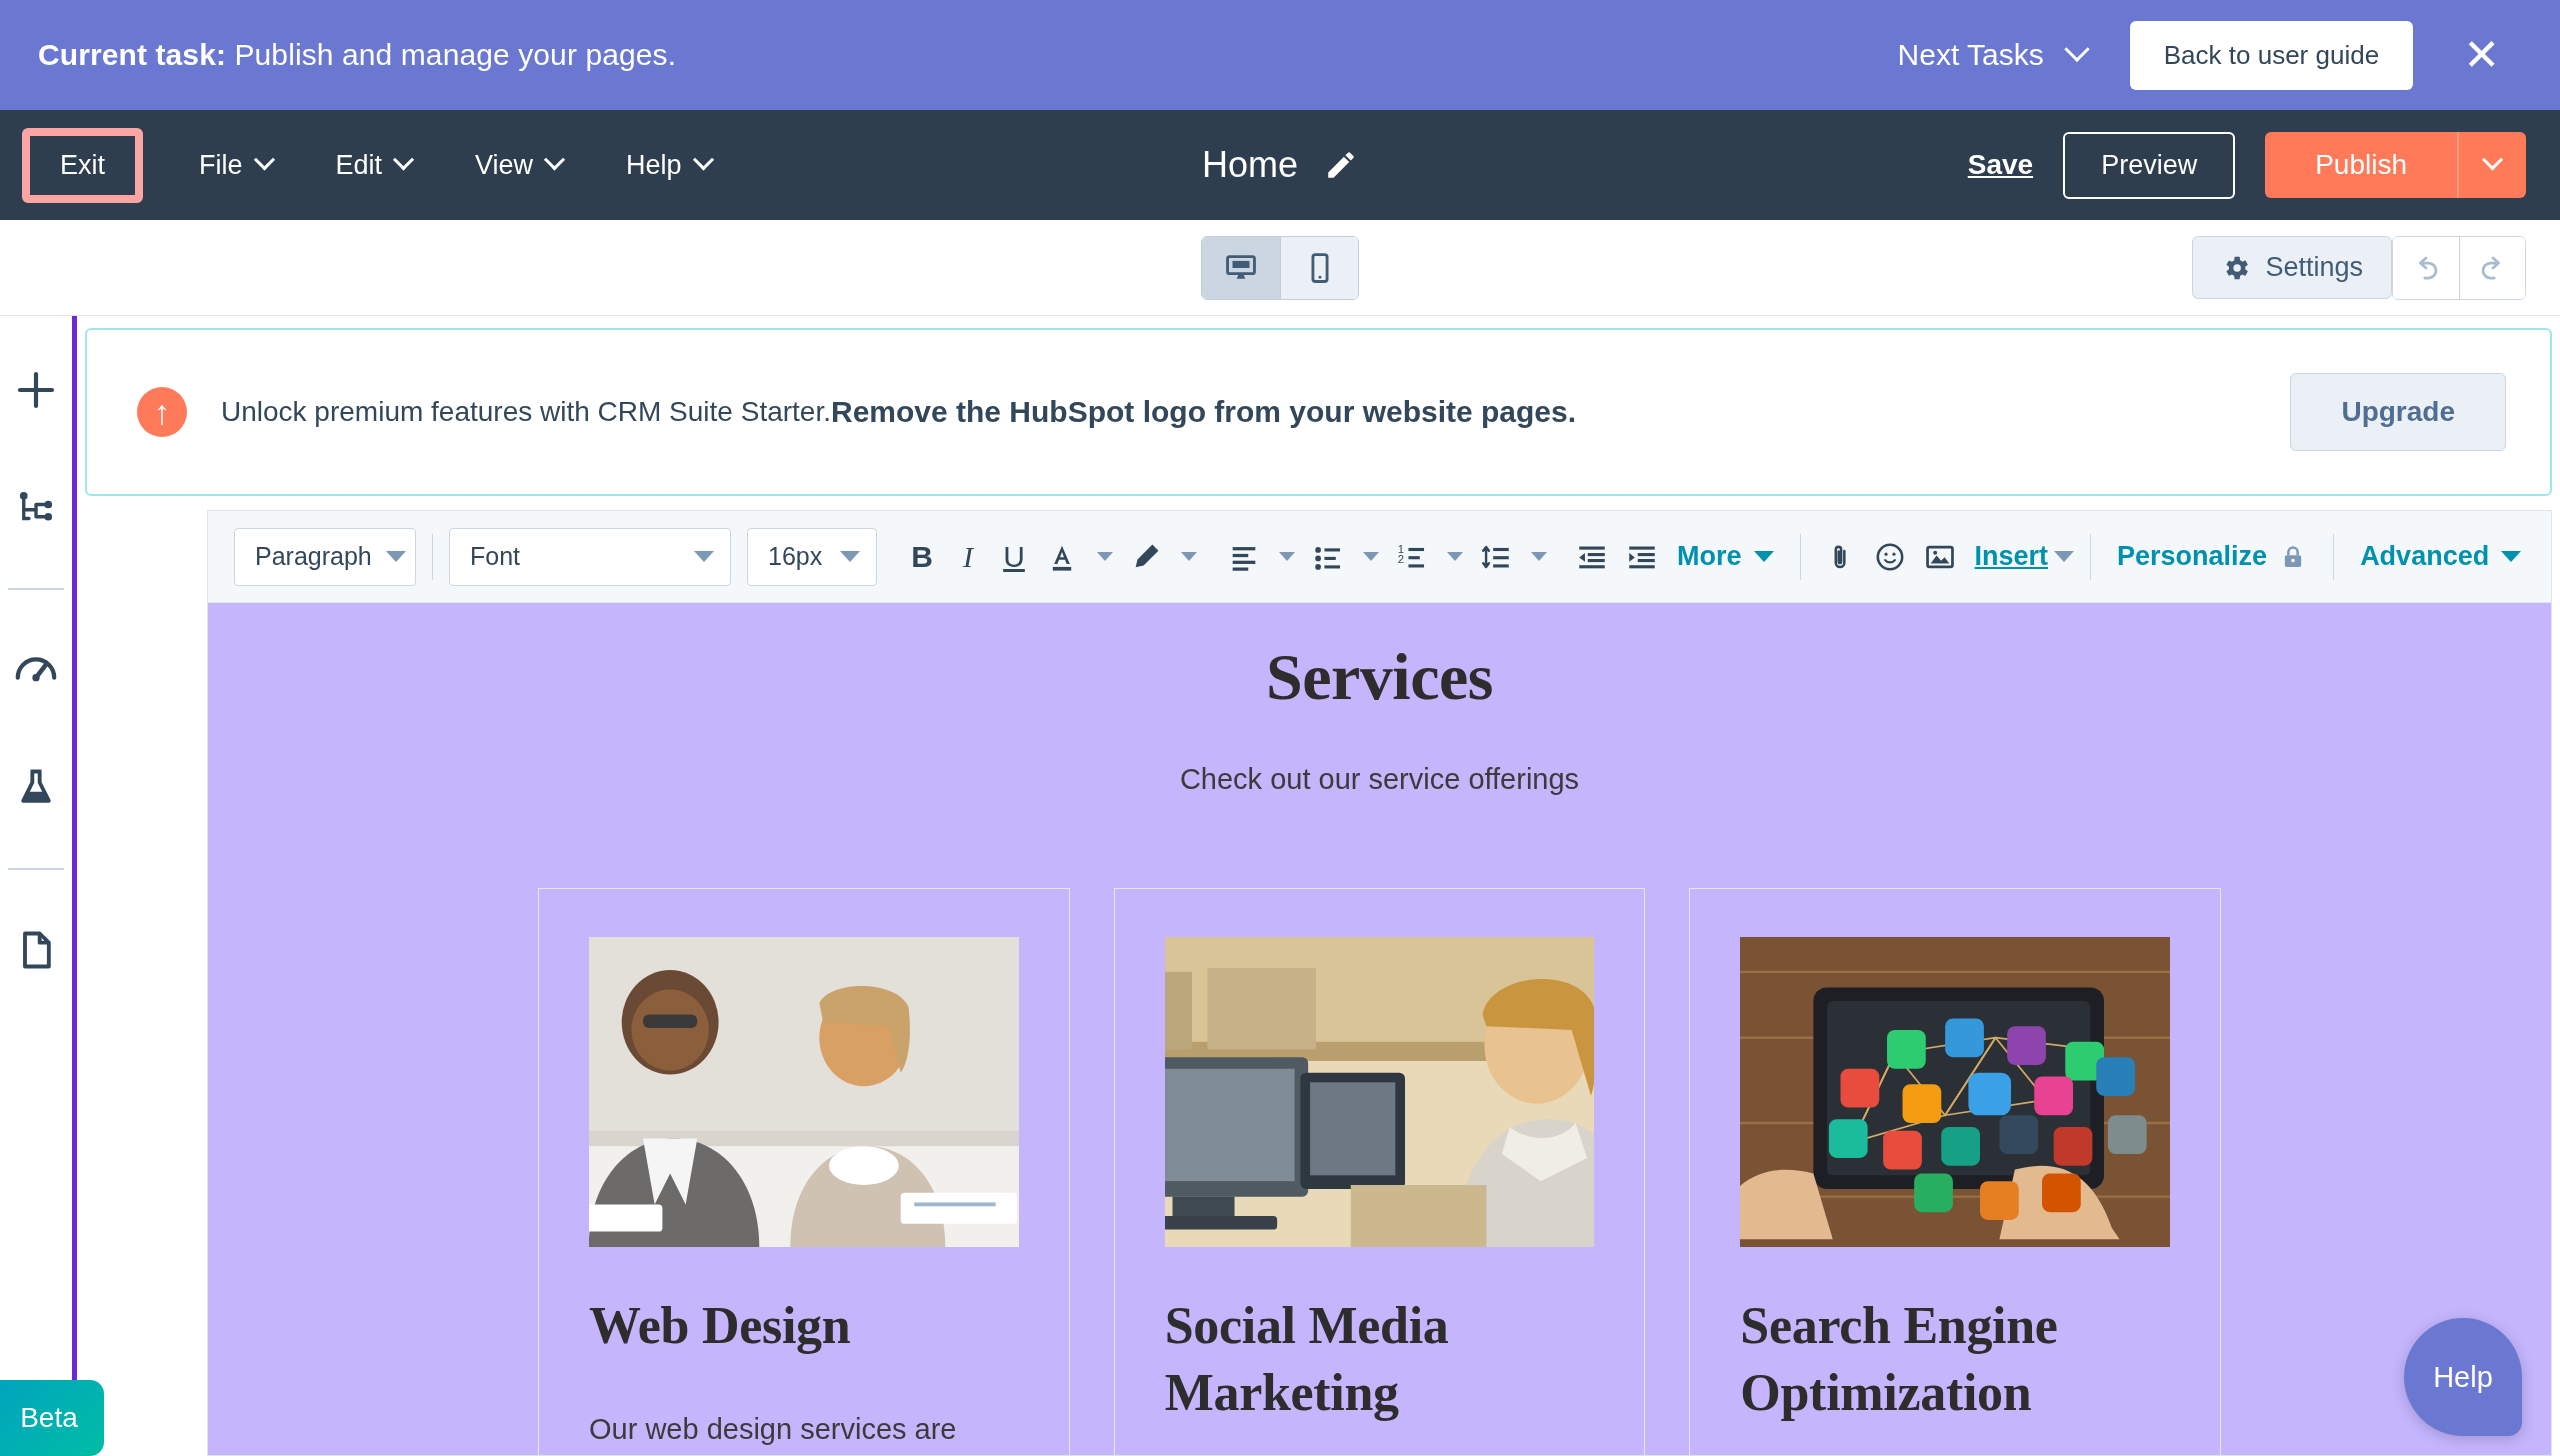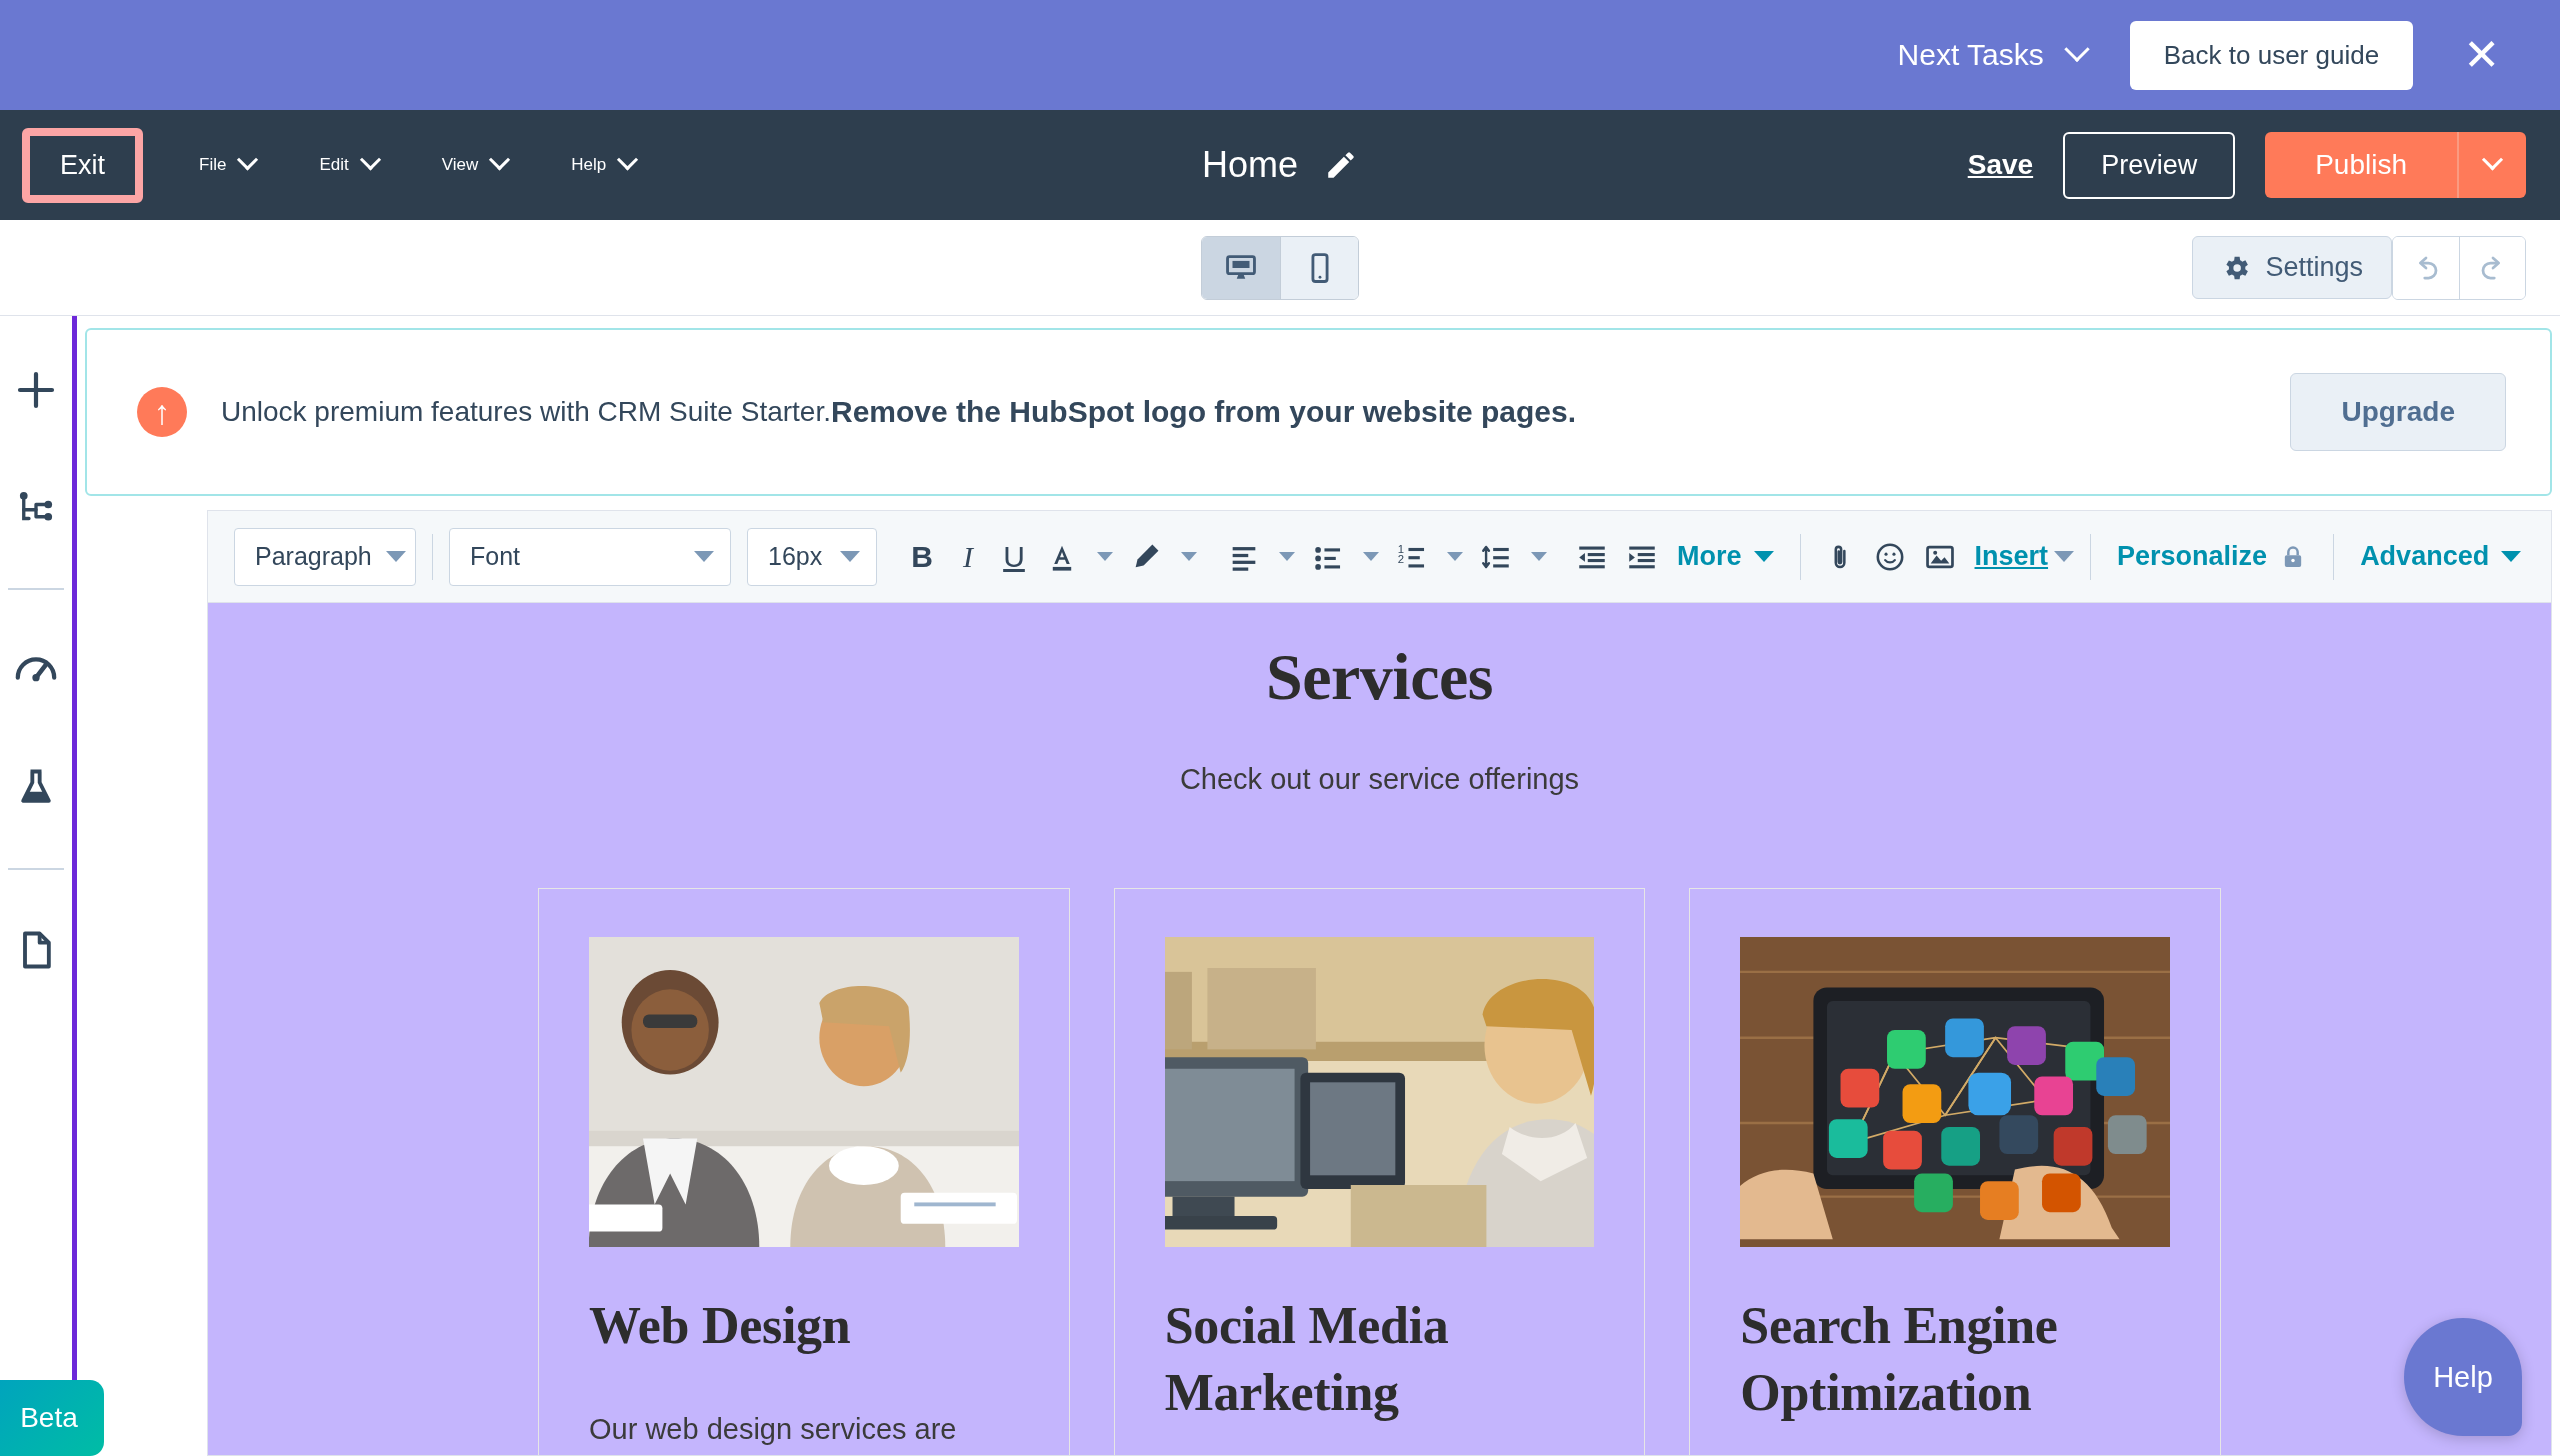--- a/index.html
+++ b/index.html
@@ -80,21 +80,21 @@
     color: #ffffff;
     background: transparent;
     font-size: 27px;
     padding: 14px 30px;
     cursor: pointer;
     font-family: inherit;
     margin-right: 24px;
   }
   .menu-item {
     color: #ffffff;
-    font-size: 17px;
+    font-size: 27px;
     display: flex;
     align-items: center;
     gap: 14px;
     padding: 0 32px;
     cursor: pointer;
   }
   .menu-item .chev { width: 15px; height: 15px; border-width: 3px; }
   #page-title-wrap {
     position: absolute;
     left: 50%;
@@ -471,20 +471,23 @@
     display: flex; align-items: center; justify-content: center;
     border-radius: 60px 60px 14px 60px;
     cursor: pointer;
     box-shadow: 0 3px 14px rgba(0,0,0,0.18);
   }
 </style>
 </head>
 <body>
 
 <div id="task-banner">
+  <div id="task-text">
+    <b>Current task:</b><span> Publish and manage your pages.</span>
+  </div>
   <div id="task-right">
     <div class="next-tasks">
       <span>Next Tasks</span>
       <i class="chev"></i>
     </div>
     <button id="back-guide-btn">Back to user guide</button>
     <div id="banner-close">✕</div>
   </div>
 </div>
 

